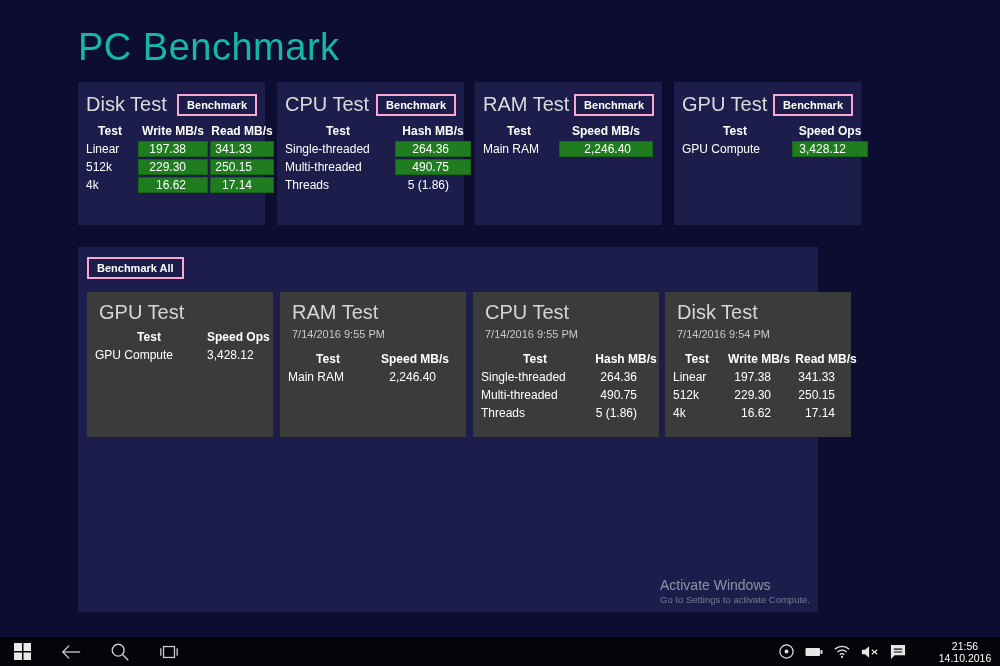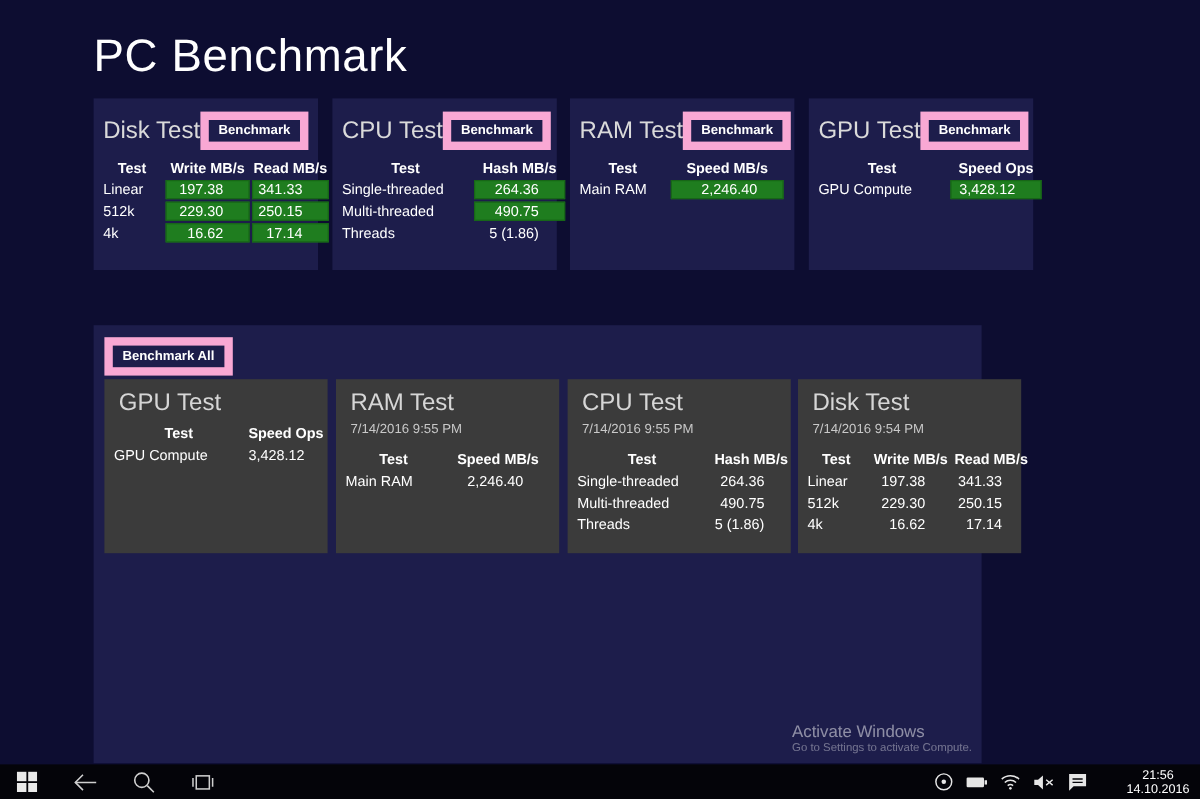--- a/index.html
+++ b/index.html
@@ -6,48 +6,47 @@
   html,body { width:1000px; height:666px; }
   body {
     background:#0d0d31;
     font-family:"Liberation Sans", sans-serif;
     color:#fff;
     position:relative;
     overflow:hidden;
   }
   .page-title {
     position:absolute; left:78px; top:26px;
-    font-size:38px; font-weight:300; color:#ffffff; letter-spacing:.5px;
+    font-size:38px; font-weight:300; color:#14b8a6; letter-spacing:.5px;
   }
   
   .top-card {
     position:absolute; top:82px; width:187px; height:143px;
     background:#1d1d4b;
   }
   .card-head { display:flex; justify-content:space-between; align-items:center; padding:11px 8px 3px 8px; }
   .card-title { font-size:20px; font-weight:300; color:#dadada; white-space:nowrap; }
   .bench-btn {
-    background:transparent; border:7px solid #f9a8d4; color:#fff;
+    background:transparent; border:2px solid #f9a8d4; color:#fff;
     font-weight:bold; font-size:11px; padding:3px 8px; font-family:inherit; cursor:pointer;
     white-space:nowrap;
   }
   .bench-table { display:grid; row-gap:2px; column-gap:2px; font-size:12px; padding:5px 6px 0 6px; align-items:center; }
   .bt-h { font-weight:bold; text-align:center; line-height:15px; white-space:nowrap; }
   .bt-label { text-align:left; padding-left:2px; line-height:16px; white-space:nowrap; }
   .bt-val { text-align:right; padding-right:22px; line-height:16px; white-space:nowrap; }
   .green-bg { background:#1f7d1f; outline:1px solid #176617; outline-offset:-1px; }
   .cols-disk { grid-template-columns:52px 70px 64px; }
   .cols-cpu  { grid-template-columns:110px 76px; }
   .cols-ram  { grid-template-columns:76px 94px; }
   .cols-gpu  { grid-template-columns:110px 76px; }
   
   .history-panel {
     position:absolute; left:78px; top:247px; width:740px; height:365px;
     background:#1d1d4b;
-    margin-top:24px;
   }
   .benchmark-all-btn { position:absolute; left:9px; top:10px; }
   .history-card { position:absolute; top:45px; width:186px; height:145px; background:#3b3b3b; }
   .h-title { font-size:20px; font-weight:300; color:#d6d6d6; padding:9px 0 1px 12px; white-space:nowrap; }
   .h-ts { font-size:11px; color:#c9c9c9; padding:3px 0 7px 12px; white-space:nowrap; }
   .cols-hgpu  { grid-template-columns:112px 62px; }
   .cols-hram  { grid-template-columns:84px 86px; }
   .cols-hcpu  { grid-template-columns:112px 66px; }
   .cols-hdisk { grid-template-columns:52px 68px 62px; }
   .watermark { position:absolute; right:8px; bottom:6px; text-align:left; }

